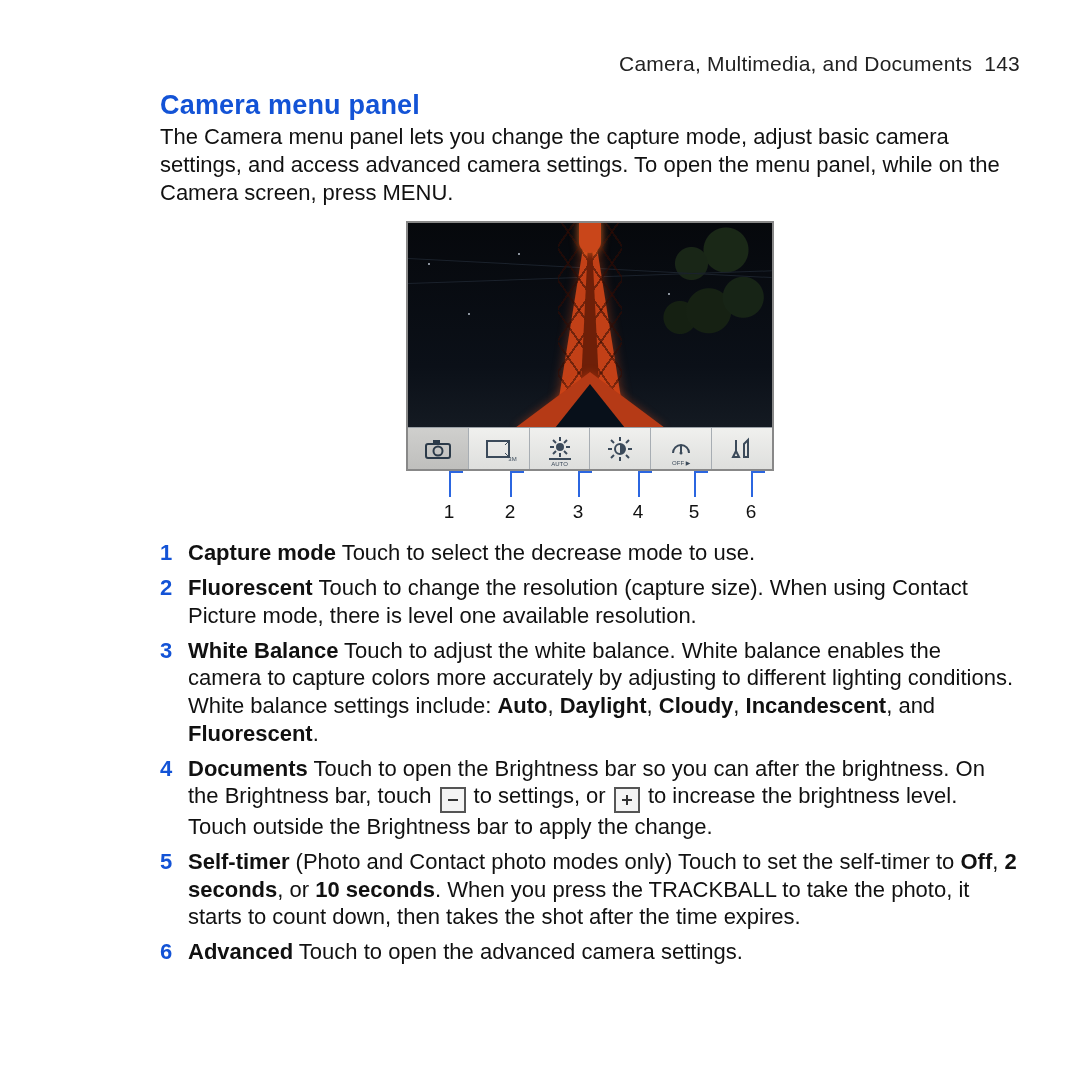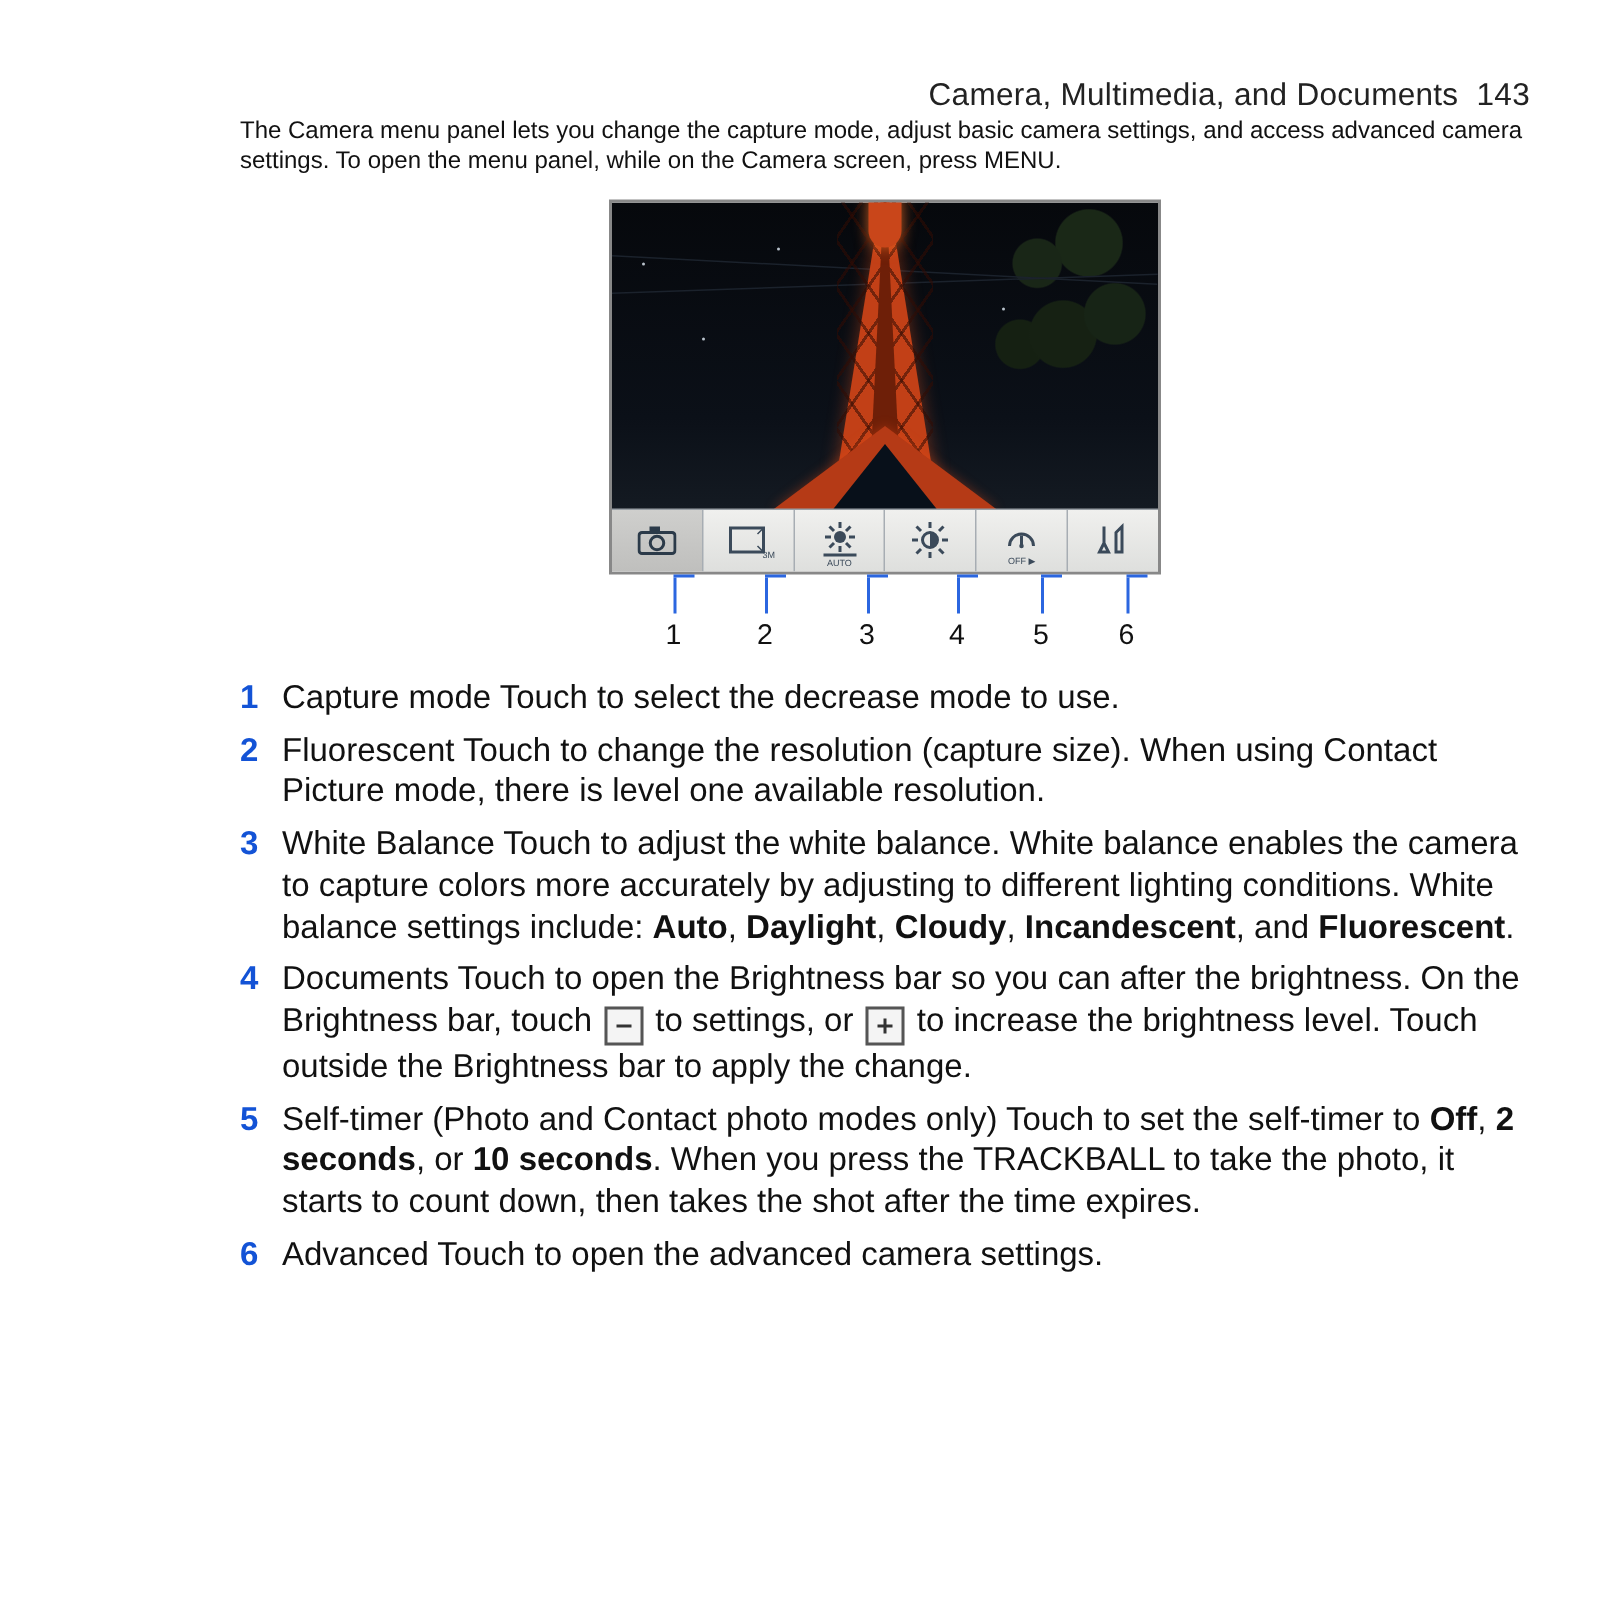--- a/index.html
+++ b/index.html
@@ -25,21 +25,21 @@
     letter-spacing: 0.2px;
   }
   .section-title {
     color: #1353d6;
     font-weight: 700;
     font-size: 27px;
     margin-top: 14px;
     letter-spacing: 0.2px;
   }
   .intro {
-    font-size: 16px;
+    font-size: 22px;
     line-height: 1.28;
     margin-top: 2px;
     color: #111;
   }
 
   
   .figure {
     margin: 14px auto 16px auto;
     width: 368px;
   }
@@ -214,21 +214,21 @@
   .desc-num {
     color: #1353d6;
     font-weight: 700;
     width: 28px;
     flex: 0 0 28px;
     text-align: left;
   }
   .desc-body {
     flex: 1 1 auto;
   }
-  .desc-title { font-weight: 400; }
+  .desc-title { font-weight: 700; }
   .b { font-weight: 700; }
 
   .inline-btn {
     display: inline-flex;
     align-items: center;
     justify-content: center;
     width: 22px; height: 22px;
     border: 2px solid #555;
     background: #f4f4f4;
     vertical-align: -4px;
@@ -238,20 +238,21 @@
 </style>
 </head>
 <body>
 
 <div class="page">
 
   <div class="top-header">
     <span>Camera, Multimedia, and Documents</span>&nbsp;&nbsp;<span>143</span>
   </div>
 
+  <div class="section-title">Camera menu panel</div>
   <div class="intro">The Camera menu panel lets you change the capture mode, adjust basic camera settings, and access advanced camera settings. To open the menu panel, while on the Camera screen, press MENU.</div>
 
   <div class="figure">
     <div class="scene">
       <div class="photo-area">
         <div class="star" style="left:20px;top:40px"></div>
         <div class="star" style="left:60px;top:90px"></div>
         <div class="star" style="left:110px;top:30px"></div>
         <div class="star" style="left:260px;top:70px"></div>
         <div class="star" style="left:300px;top:20px"></div>

